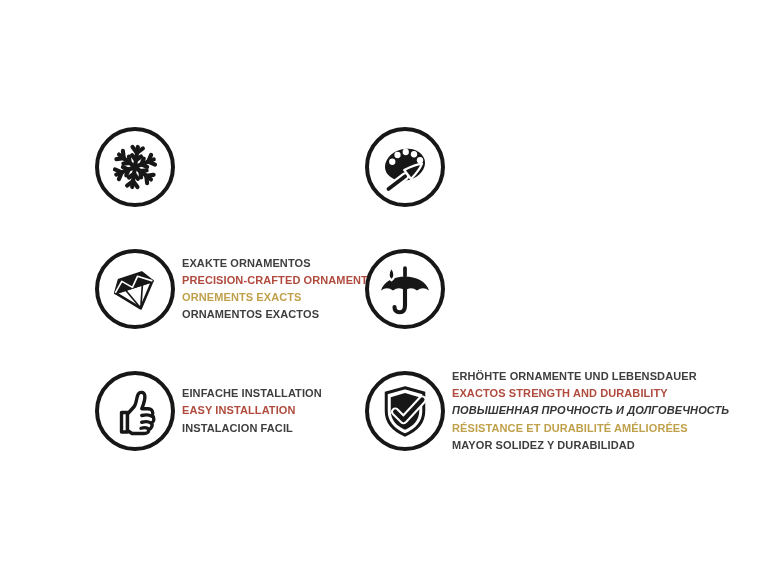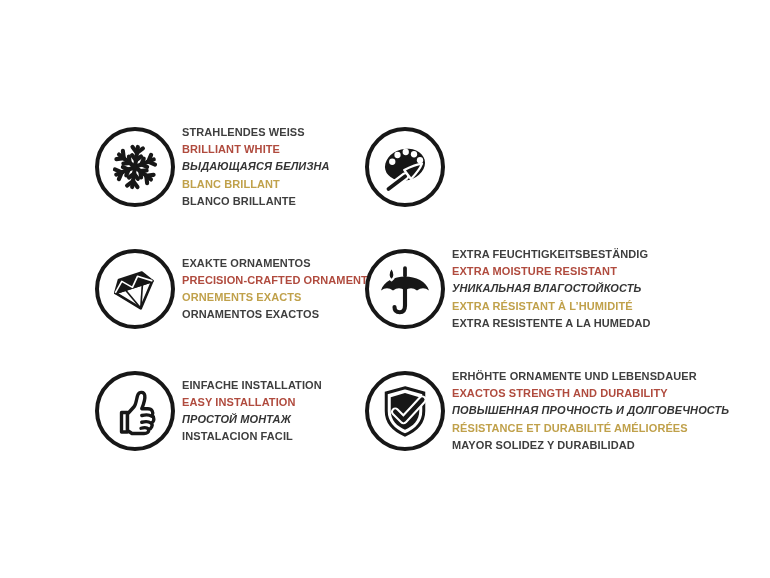--- a/index.html
+++ b/index.html
@@ -64,27 +64,20 @@
               <line x1="40" y1="31" x2="46" y2="25"></line>
             </g>
             <use href="#spoke" transform="rotate(60 40 40)"></use>
             <use href="#spoke" transform="rotate(120 40 40)"></use>
             <use href="#spoke" transform="rotate(180 40 40)"></use>
             <use href="#spoke" transform="rotate(240 40 40)"></use>
             <use href="#spoke" transform="rotate(300 40 40)"></use>
           </g>
         </svg>
       </div>
-      <div class="lines">
-        <div class="ln de">STRAHLENDES WEISS</div>
-        <div class="ln en">BRILLIANT WHITE</div>
-        <div class="ln ru">ВЫДАЮЩАЯСЯ БЕЛИЗНА</div>
-        <div class="ln fr">BLANC BRILLANT</div>
-        <div class="ln es">BLANCO BRILLANTE</div>
-      </div>
     </section>
 
     <section class="feature">
       <div class="circle">
         <svg width="60" height="60" viewBox="0 0 80 80">
           <ellipse cx="40" cy="37" rx="27" ry="21" transform="rotate(-14 40 37)" fill="#171717"></ellipse>
           <circle cx="23" cy="33" r="4.2" fill="#fff"></circle>
           <circle cx="30" cy="24" r="4.2" fill="#fff"></circle>
           <circle cx="41" cy="20" r="4.2" fill="#fff"></circle>
           <circle cx="52" cy="23" r="4.2" fill="#fff"></circle>
@@ -119,45 +112,37 @@
 
     <section class="feature">
       <div class="circle">
         <svg width="60" height="60" viewBox="0 0 80 80">
           <path d="M40 12 L40 22" stroke="#171717" stroke-width="5" stroke-linecap="round"></path>
           <path d="M8 42 C15 17 65 17 72 42 Q64 36 56 42 Q48 36 40 42 Q32 36 24 42 Q16 36 8 42 Z" fill="#171717"></path>
           <path d="M40 40 L40 62 Q40 71 33 71 Q26 71 26 64" fill="none" stroke="#171717" stroke-width="5.5" stroke-linecap="round"></path>
           <path d="M22 11 Q29.5 23 22 28.5 Q14.5 23 22 11 Z" fill="#171717" stroke="#fff" stroke-width="2.6"></path>
         </svg>
       </div>
-      <div class="lines">
-        <div class="ln de">EXTRA FEUCHTIGKEITSBESTÄNDIG</div>
-        <div class="ln en">EXTRA MOISTURE RESISTANT</div>
-        <div class="ln ru">УНИКАЛЬНАЯ ВЛАГОСТОЙКОСТЬ</div>
-        <div class="ln fr">EXTRA RÉSISTANT À L’HUMIDITÉ</div>
-        <div class="ln es">EXTRA RESISTENTE A LA HUMEDAD</div>
-      </div>
     </section>
 
     <section class="feature">
       <div class="circle">
         <svg width="60" height="60" viewBox="0 0 80 80">
           <g fill="#fff" stroke="#171717" stroke-width="4.5" stroke-linejoin="round" stroke-linecap="round">
             <path d="M22 42 L30 42 L30 68 L22 68 Z"></path>
             <path d="M30 66 L30 44 L39 34 C42 30 42 22 44 18 C46 14 52 14 53 19 C54 25 51 32 49 37 L57 37 C63 37 65 42 63 46 C66 48 66 54 62 56 C64 59 62 64 58 65 C59 68 56 70 52 70 L36 70 Z"></path>
             <path d="M49 46 Q58 44 62 47" fill="none"></path>
             <path d="M49 55 Q57 53 61 56" fill="none"></path>
             <path d="M48 63 Q55 61 58 64" fill="none"></path>
           </g>
         </svg>
       </div>
       <div class="lines">
         <div class="ln de">EINFACHE INSTALLATION</div>
         <div class="ln en">EASY INSTALLATION</div>
-        <div class="ln ru">ПРОСТОЙ МОНТАЖ</div>
         <div class="ln es">INSTALACION FACIL</div>
       </div>
     </section>
 
     <section class="feature">
       <div class="circle">
         <svg width="60" height="60" viewBox="0 0 80 80">
           <path d="M40 9 L65 16 L65 40 C65 57 54 66 40 72 C26 66 15 57 15 40 L15 16 Z" fill="#fff" stroke="#171717" stroke-width="4"></path>
           <path d="M40 16 L59 21.5 L59 40 C59 52.5 51 60 40 65 C29 60 21 52.5 21 40 L21 21.5 Z" fill="#171717"></path>
           <polyline points="27,41 38,52 63,25" fill="none" stroke="#fff" stroke-width="11.5" stroke-linecap="round" stroke-linejoin="round"></polyline>

